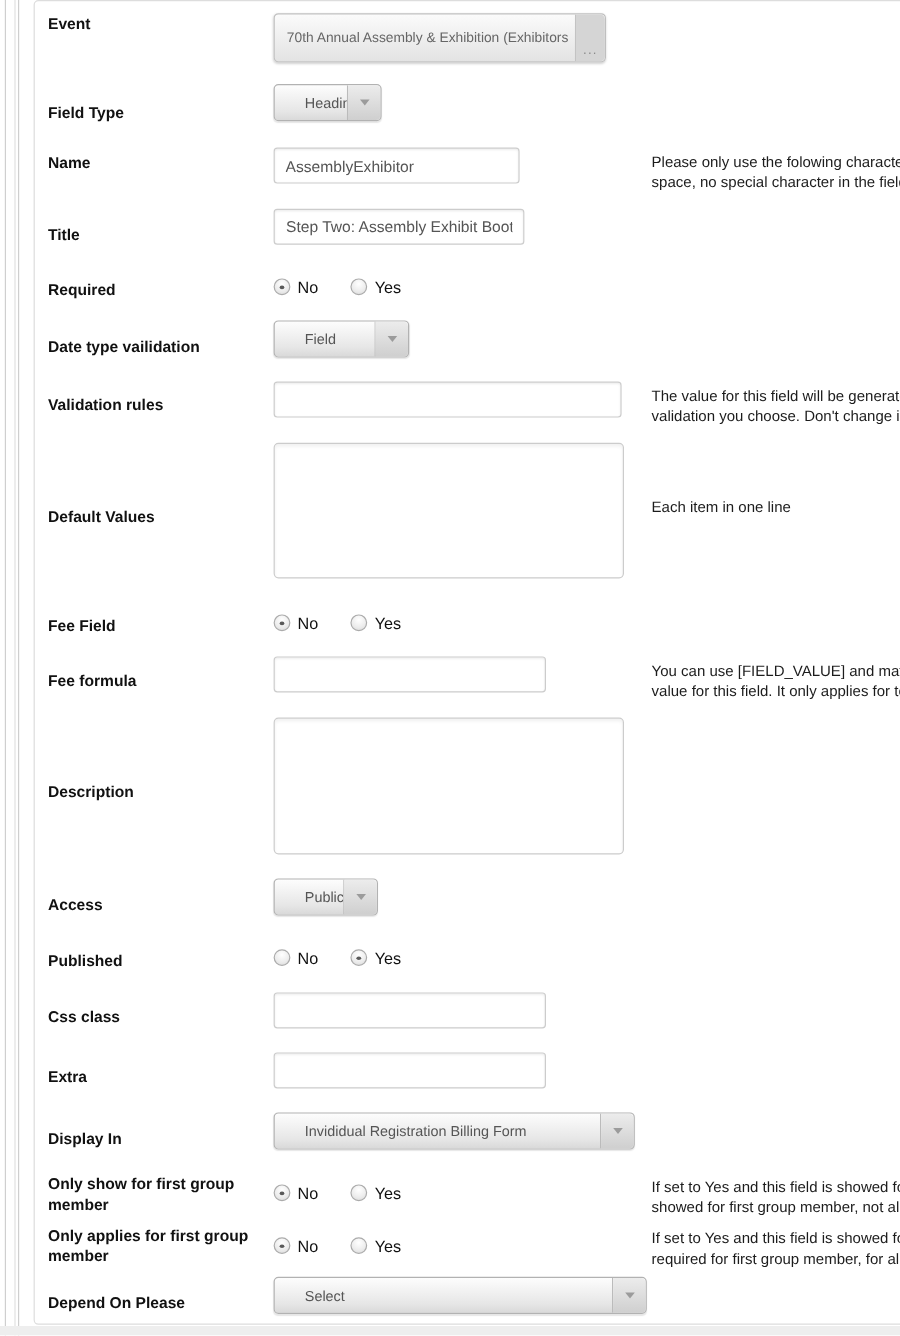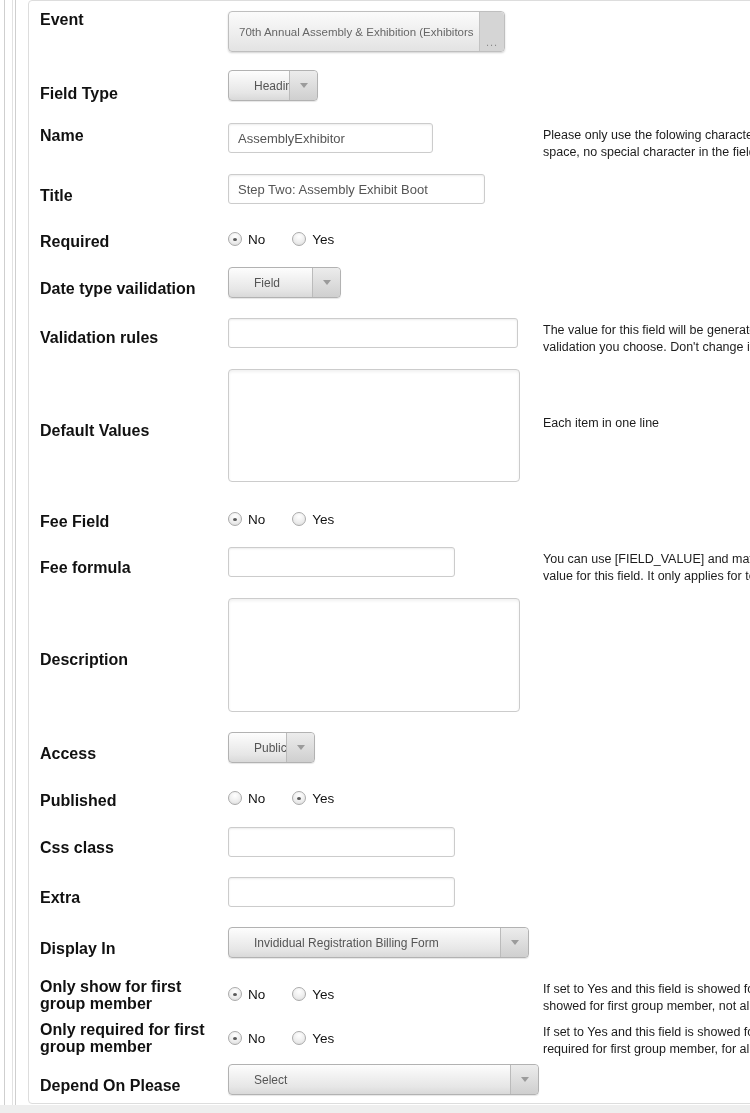--- a/index.html
+++ b/index.html
@@ -9,21 +9,21 @@
   }
   .vline{position:absolute;top:0;bottom:0;width:1px;}
   .panel{
     position:absolute;left:28px;top:0;width:920px;height:1104px;
     background:#ffffff;border:1px solid #dddddd;border-radius:4px;
     box-sizing:border-box;
   }
   .bottom-strip{position:absolute;left:0;right:0;top:1105px;height:8px;background:#eeeeee;}
   .lbl{
     position:absolute;left:11px;width:175px;
-    font-size:16px;font-weight:bold;color:#111111;line-height:17px;
+    font-size:13px;font-weight:bold;color:#111111;line-height:17px;
   }
   .help{
     position:absolute;left:514px;font-size:12.5px;color:#1c1c1c;
     line-height:17px;white-space:nowrap;
   }
   .inp{
     position:absolute;left:199px;height:30px;box-sizing:border-box;
     border:1px solid #cccccc;border-radius:3px;background:#ffffff;
     box-shadow:inset 0 1px 2px rgba(0,0,0,0.08);
     font-family:inherit;font-size:13px;color:#555555;padding:0 9px;outline:none;
@@ -105,21 +105,21 @@
   </div>
 
   <div class="lbl" style="top:126px">Name</div>
   <input class="inp" style="top: 122px; width: 205px;" value="AssemblyExhibitor">
   <div class="help" style="top:126px">
     <div>Please only use the folowing characte</div>
     <div>space, no special character in the field</div>
   </div>
 
   <div class="lbl" style="top:186px">Title</div>
-  <input class="inp" style="top: 173px; width: 257px;" value="Step Two: Assembly Exhibit Boot">
+  <input class="inp" style="top: 173px; width: 209px;" value="Step Two: Assembly Exhibit Boot">
 
   <div class="lbl" style="top:232px">Required</div>
   <div class="radios" style="top:231px">
     <span class="radio selected">
         <span class="dot"></span>
       </span>
     <span class="rlabel">No</span>
     <span class="gap"></span>
     <span class="radio">
         <span class="dot"></span>
@@ -216,21 +216,21 @@
     <span class="radio">
         <span class="dot"></span>
       </span>
     <span class="rlabel">Yes</span>
   </div>
   <div class="help" style="top:980px">
     <div>If set to Yes and this field is showed fo</div>
     <div>showed for first group member, not all</div>
   </div>
 
-  <div class="lbl" style="top:1020px">Only required for first group member</div>
+  <div class="lbl" style="top:1020px">Only applies for first group member</div>
   <div class="radios" style="top:1030px">
     <span class="radio selected">
         <span class="dot"></span>
       </span>
     <span class="rlabel">No</span>
     <span class="gap"></span>
     <span class="radio">
         <span class="dot"></span>
       </span>
     <span class="rlabel">Yes</span>

